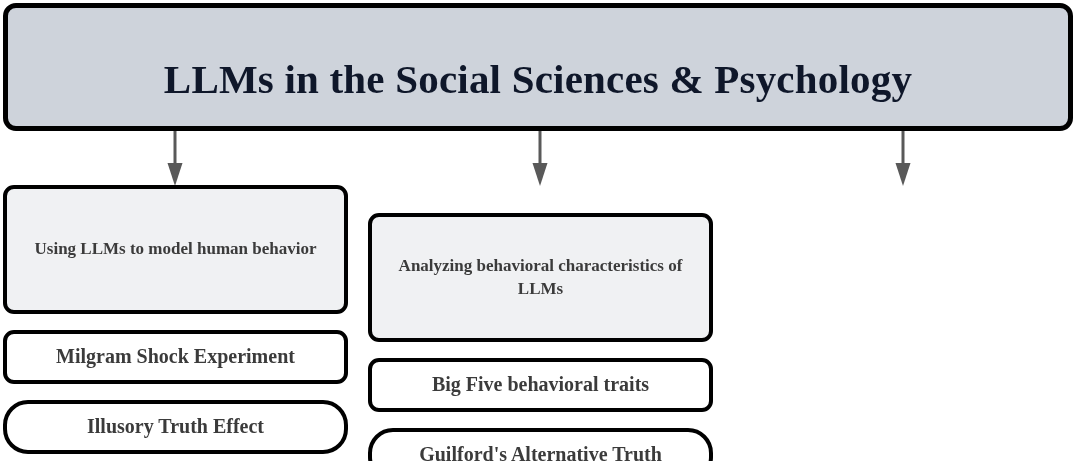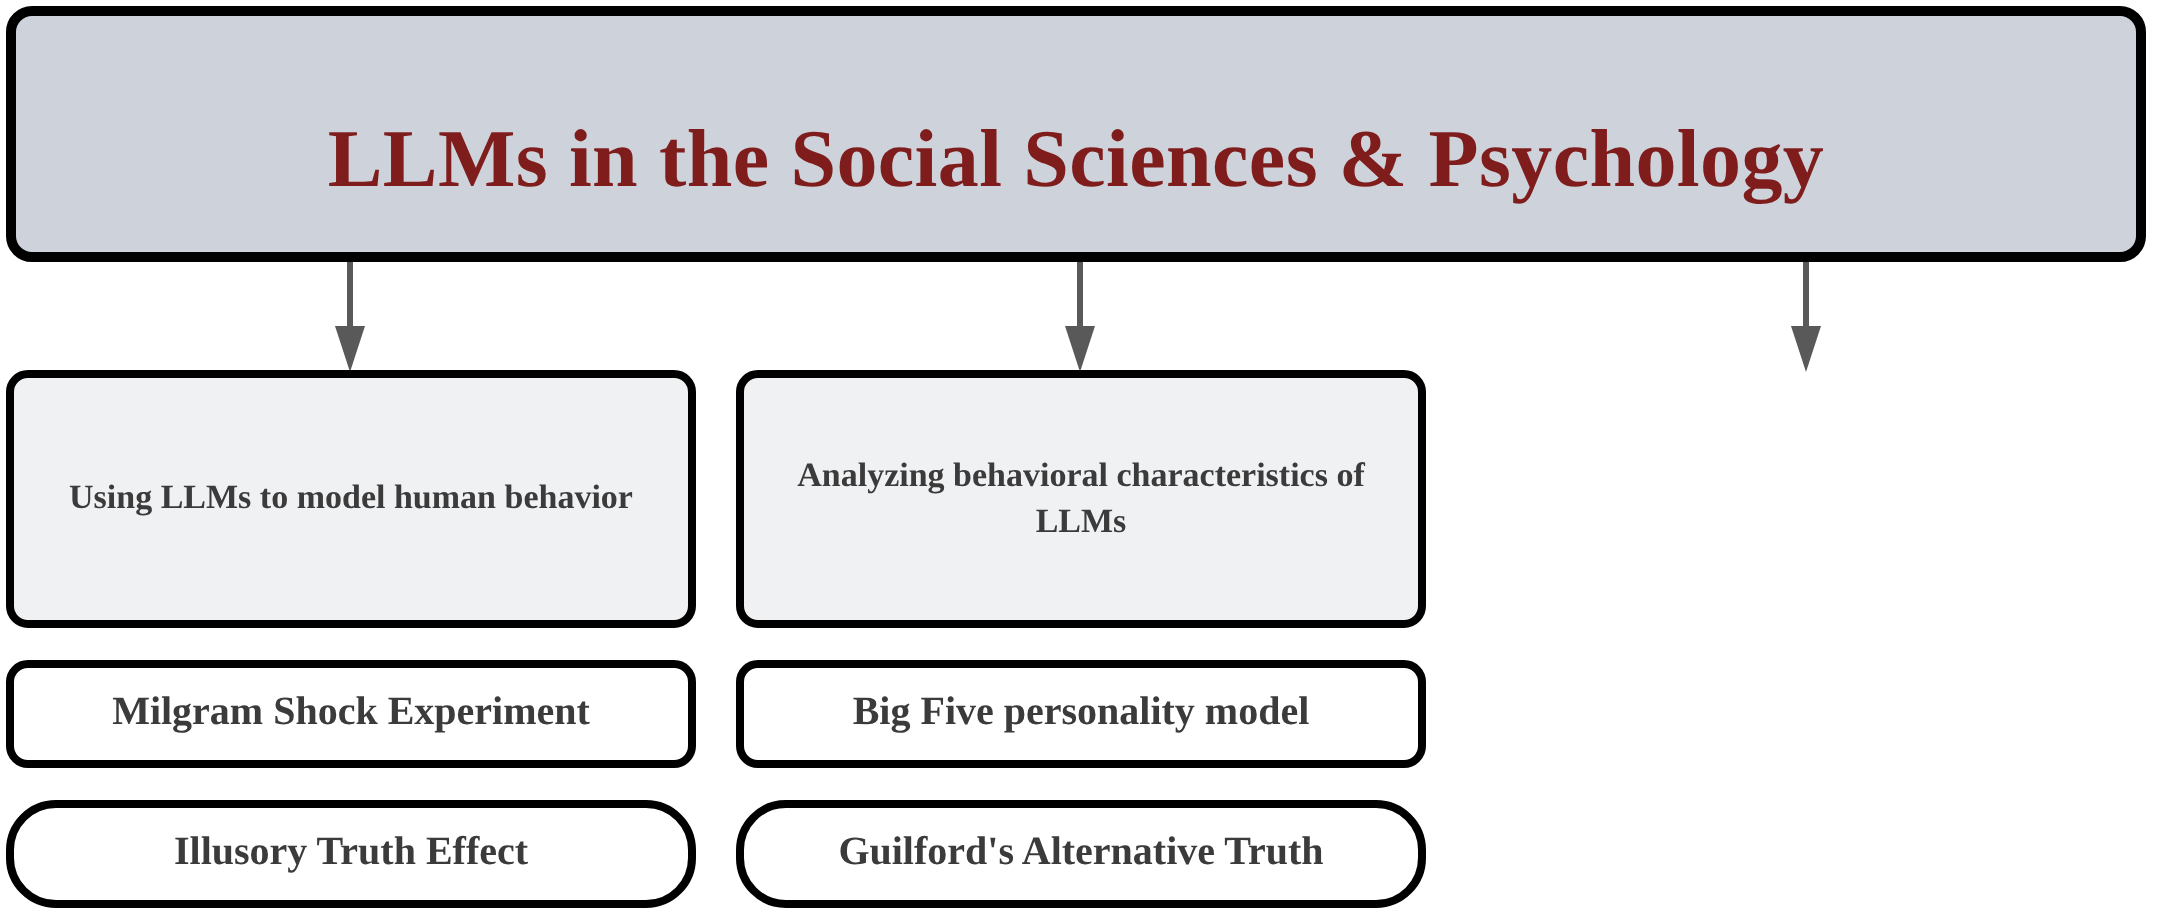--- a/index.html
+++ b/index.html
@@ -41,21 +41,21 @@
     top: 3px;
     width: 1070px;
     height: 128px;
     background: #ced3db;
     border-radius: 13px;
     border-width: 5px;
   }
   .header-node .label {
     font-size: 41px;
     letter-spacing: 0.2px;
-    color: #7f1d1d;
+    color: #0f172a;
     padding: 0 18px;
     margin-top: 24px;
   }
 
   
   .category-node {
     top: 185px;
     height: 129px;
     background: #f0f1f3;
     font-size: 17px;
@@ -70,21 +70,21 @@
     background: #ffffff;
     height: 54px;
     font-size: 20px;
   }
   .leaf-node.row-a { top: 330px; }
   .leaf-node.row-b { top: 400px; border-radius: 25px; }
   .leaf-node .label { padding: 0 10px; }
 
   
   .col-0 { left: 3px;   width: 345px; }
-  .col-1 { left: 368px; width: 345px; }
+  .col-1 { left: 368px; width: 345px; margin-top: 28px; }
   .col-2 { left: 733px; width: 344px; }
 
   
   .connector {
     position: absolute;
     width: 18px;
     height: 56px;
     top: 131px;
     pointer-events: none;
   }
@@ -125,21 +125,21 @@
     <span class="label">Using LLMs to model human behavior</span>
   </div>
   <div class="node category-node col-1">
     <span class="label">Analyzing behavioral characteristics of LLMs</span>
   </div>
 
   <div class="node leaf-node row-a col-0">
     <span class="label">Milgram Shock Experiment</span>
   </div>
   <div class="node leaf-node row-a col-1">
-    <span class="label">Big Five personality model</span>
+    <span class="label">Big Five behavioral traits</span>
   </div>
 
   <div class="node leaf-node row-b col-0">
     <span class="label">Illusory Truth Effect</span>
   </div>
   <div class="node leaf-node row-b col-1">
     <span class="label">Guilford's Alternative Truth</span>
   </div>
 
 </div>

